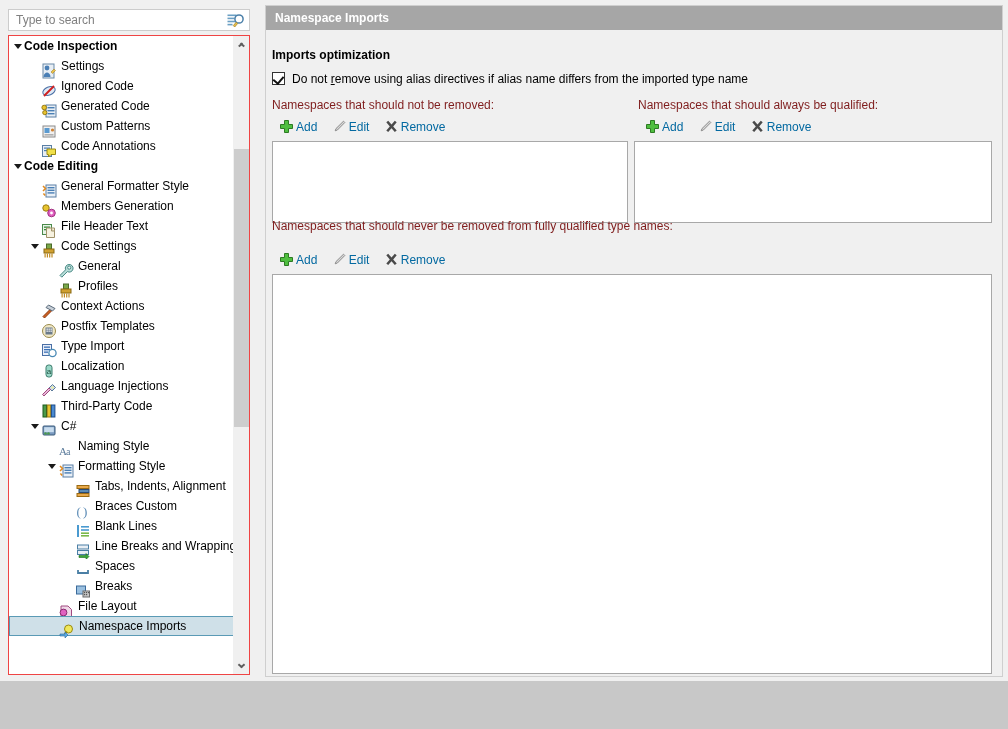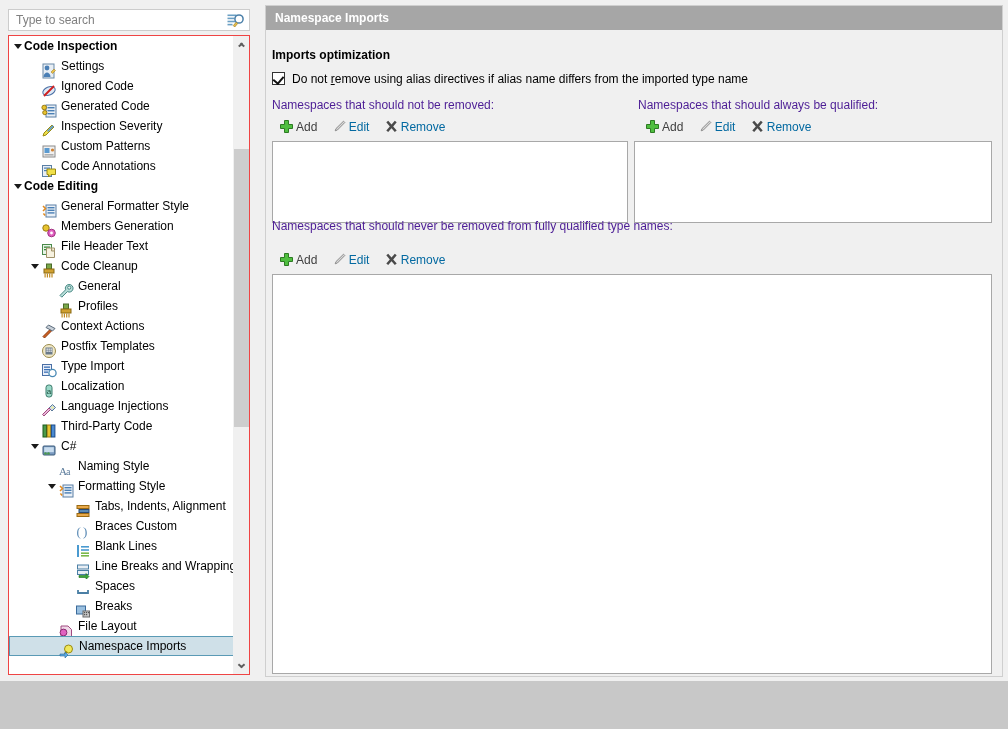--- a/index.html
+++ b/index.html
@@ -61,41 +61,41 @@
 
   
   #right{position:absolute;left:265px;top:5px;width:738px;height:672px;
          background:#f0f0f0;border:1px solid #cfcfcf;box-sizing:border-box;}
   #rhead{
     position:absolute;left:0;top:0;width:100%;height:24px;background:#a6a6a6;
     color:#fff;font-size:12px;font-weight:bold;line-height:24px;padding-left:9px;
     box-sizing:border-box;
   }
   .sectitle{position:absolute;font-size:12px;font-weight:bold;color:#000;}
-  .lbl-t{position:absolute;font-size:12px;color:#4c1d95;}
+  .lbl-t{position:absolute;font-size:12px;color:#7f1d1d;}
 
   .cbrow{position:absolute;}
   .cbox{
     display:inline-block;width:13px;height:13px;background:#fff;border:1px solid #333;
     box-sizing:border-box;vertical-align:-2px;position:relative;
   }
   .cbox .tick{
     position:absolute;left:2px;top:1px;width:5px;height:8px;
     border-right:2px solid #111;border-bottom:2px solid #111;
     transform:rotate(40deg);
   }
   .cbtext{margin-left:7px;font-size:12px;}
   .ak{text-decoration:underline;}
 
   .toolbar{position:absolute;height:18px;}
   .tbtn{display:inline-block;height:18px;line-height:18px;font-size:12px;margin-right:11px;
         white-space:nowrap;}
   .tbtn .tico{display:inline-block;width:15px;height:15px;vertical-align:-3px;margin-right:2px;position:relative;}
   .tbtn.dis{color:#0369a1;}
-  .tbtn.en{color:#404040;}
+  .tbtn.en{color:#0369a1;}
 
   .listbox{position:absolute;background:#fff;border:1px solid #a8a8a8;box-sizing:border-box;}
 
   
   #bottom{position:absolute;left:0;top:681px;width:1008px;height:48px;background:#c8c8c8;}
 </style>
 </head>
 <body>
 
 <div id="app">
@@ -130,24 +130,20 @@
                 <path d="M3 13 L13 3" stroke="#d02020" stroke-width="2"></path>
               </svg></span><span class="lbl">Ignored Code</span></div>
           <div class="trow"><span style="display:inline-block;width:21px;height:20px;"></span><span class="tw"></span><span class="ico"><svg width="16" height="16" viewBox="0 0 16 16">
                 <rect x="5" y="2" width="10" height="12" fill="#e8eef4" stroke="#5a7fa5"></rect>
                 <rect x="6.5" y="4" width="7" height="1.4" fill="#4a7fb5"></rect>
                 <rect x="6.5" y="7" width="7" height="1.4" fill="#4a7fb5"></rect>
                 <rect x="6.5" y="10" width="7" height="1.4" fill="#4a7fb5"></rect>
                 <circle cx="3.2" cy="4.5" r="2.3" fill="#e8c430" stroke="#9a7c12"></circle>
                 <circle cx="3.8" cy="9.6" r="2.1" fill="#e8c430" stroke="#9a7c12"></circle>
               </svg></span><span class="lbl">Generated Code</span></div>
-          <div class="trow"><span style="display:inline-block;width:21px;height:20px;"></span><span class="tw"></span><span class="ico"><svg width="16" height="16" viewBox="0 0 16 16">
-                <path d="M2 13 L5 12 L13 4 L11 2 L3 10 Z" fill="#efe04a" stroke="#9a8a12"></path>
-                <path d="M7 9 L13 3.6 L11.4 2.2 L6 8" fill="#5a9ad0"></path>
-              </svg></span><span class="lbl">Inspection Severity</span></div>
           <div class="trow"><span style="display:inline-block;width:21px;height:20px;"></span><span class="tw"></span><span class="ico"><svg width="16" height="16" viewBox="0 0 16 16">
                 <rect x="2" y="3" width="12" height="11" fill="#f0f0f0" stroke="#8a8a8a"></rect>
                 <rect x="3.5" y="5" width="5" height="5" fill="#5a9ad0"></rect>
                 <circle cx="11.5" cy="7" r="1.6" fill="#d08030"></circle>
                 <rect x="3.5" y="11" width="9" height="1.6" fill="#b0b0b0"></rect>
               </svg></span><span class="lbl">Custom Patterns</span></div>
           <div class="trow"><span style="display:inline-block;width:21px;height:20px;"></span><span class="tw"></span><span class="ico"><svg width="16" height="16" viewBox="0 0 16 16">
                 <rect x="1.5" y="2.5" width="9" height="11" fill="#e8eef4" stroke="#5a7fa5"></rect>
                 <rect x="3" y="4.5" width="6" height="1.2" fill="#4a7fb5"></rect>
                 <rect x="3" y="7" width="6" height="1.2" fill="#4a7fb5"></rect>
@@ -174,21 +170,21 @@
                 <path d="M5.5 5h8v9.5h-8z" fill="#f7f2e0" stroke="#a0926a"></path>
                 <path d="M10.5 5v3h3" fill="#e0d8b8" stroke="#a0926a"></path>
               </svg></span><span class="lbl">File Header Text</span></div>
           <div class="trow"><span style="display:inline-block;width:21px;height:20px;"></span><span class="tw"><span class="arrow open"></span></span><span class="ico"><svg width="16" height="16" viewBox="0 0 16 16">
                 <rect x="5.5" y="1" width="5" height="5" fill="#7aa84a" stroke="#4a6a2a"></rect>
                 <rect x="3" y="6" width="10" height="4" fill="#d0a030" stroke="#8a6a12"></rect>
                 <rect x="3.5" y="10.5" width="1.2" height="4" fill="#c08a20"></rect>
                 <rect x="5.8" y="10.5" width="1.2" height="4" fill="#c08a20"></rect>
                 <rect x="8.1" y="10.5" width="1.2" height="4" fill="#c08a20"></rect>
                 <rect x="10.4" y="10.5" width="1.2" height="4" fill="#c08a20"></rect>
-              </svg></span><span class="lbl">Code Cleanup</span></div>
+              </svg></span><span class="lbl">Code Settings</span></div>
           <div class="trow"><span style="display:inline-block;width:38px;height:20px;"></span><span class="tw"></span><span class="ico"><svg width="16" height="16" viewBox="0 0 16 16">
                 <path d="M11 1.5a3.8 3.8 0 0 0-3.4 5.3L2 12.4 3.8 14.2l5.6-5.6A3.8 3.8 0 1 0 11 1.5z" fill="#b8ddd8" stroke="#4a8a86"></path>
                 <circle cx="11.2" cy="4.6" r="1.6" fill="#e8f4f2" stroke="#4a8a86"></circle>
               </svg></span><span class="lbl">General</span></div>
           <div class="trow"><span style="display:inline-block;width:38px;height:20px;"></span><span class="tw"></span><span class="ico"><svg width="16" height="16" viewBox="0 0 16 16">
                 <rect x="5.5" y="1" width="5" height="5" fill="#7aa84a" stroke="#4a6a2a"></rect>
                 <rect x="3" y="6" width="10" height="4" fill="#d0a030" stroke="#8a6a12"></rect>
                 <rect x="3.5" y="10.5" width="1.2" height="4" fill="#c08a20"></rect>
                 <rect x="5.8" y="10.5" width="1.2" height="4" fill="#c08a20"></rect>
                 <rect x="8.1" y="10.5" width="1.2" height="4" fill="#c08a20"></rect>

